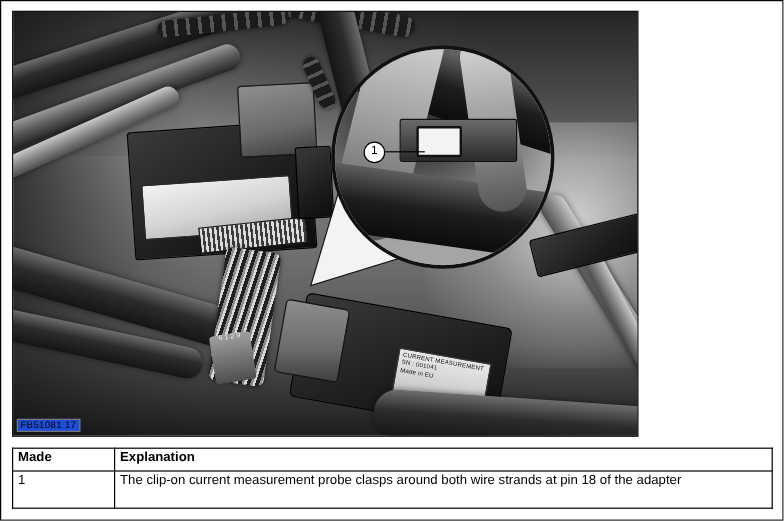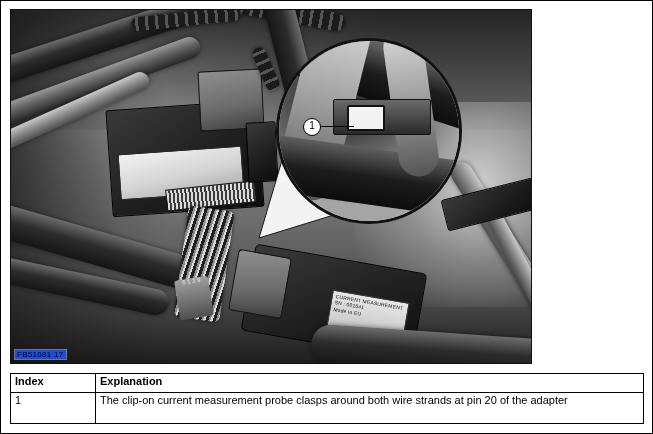--- a/index.html
+++ b/index.html
@@ -317,25 +317,25 @@
         <span>1</span>
       </div>
 
       <div class="photo-id">FB51081 17</div>
     </div>
   </div>
 
   <table class="table">
     <thead>
       <tr>
-        <th class="col-index">Index</th>
+        <th class="col-index">Made</th>
         <th>Explanation</th>
       </tr>
     </thead>
     <tbody>
       <tr>
         <td class="col-index row-cell">1</td>
-        <td class="row-cell">The clip-on current measurement probe clasps around both wire strands at pin 20 of the adapter</td>
+        <td class="row-cell">The clip-on current measurement probe clasps around both wire strands at pin 18 of the adapter</td>
       </tr>
     </tbody>
   </table>
 
 </div>
 
 </body></html>

